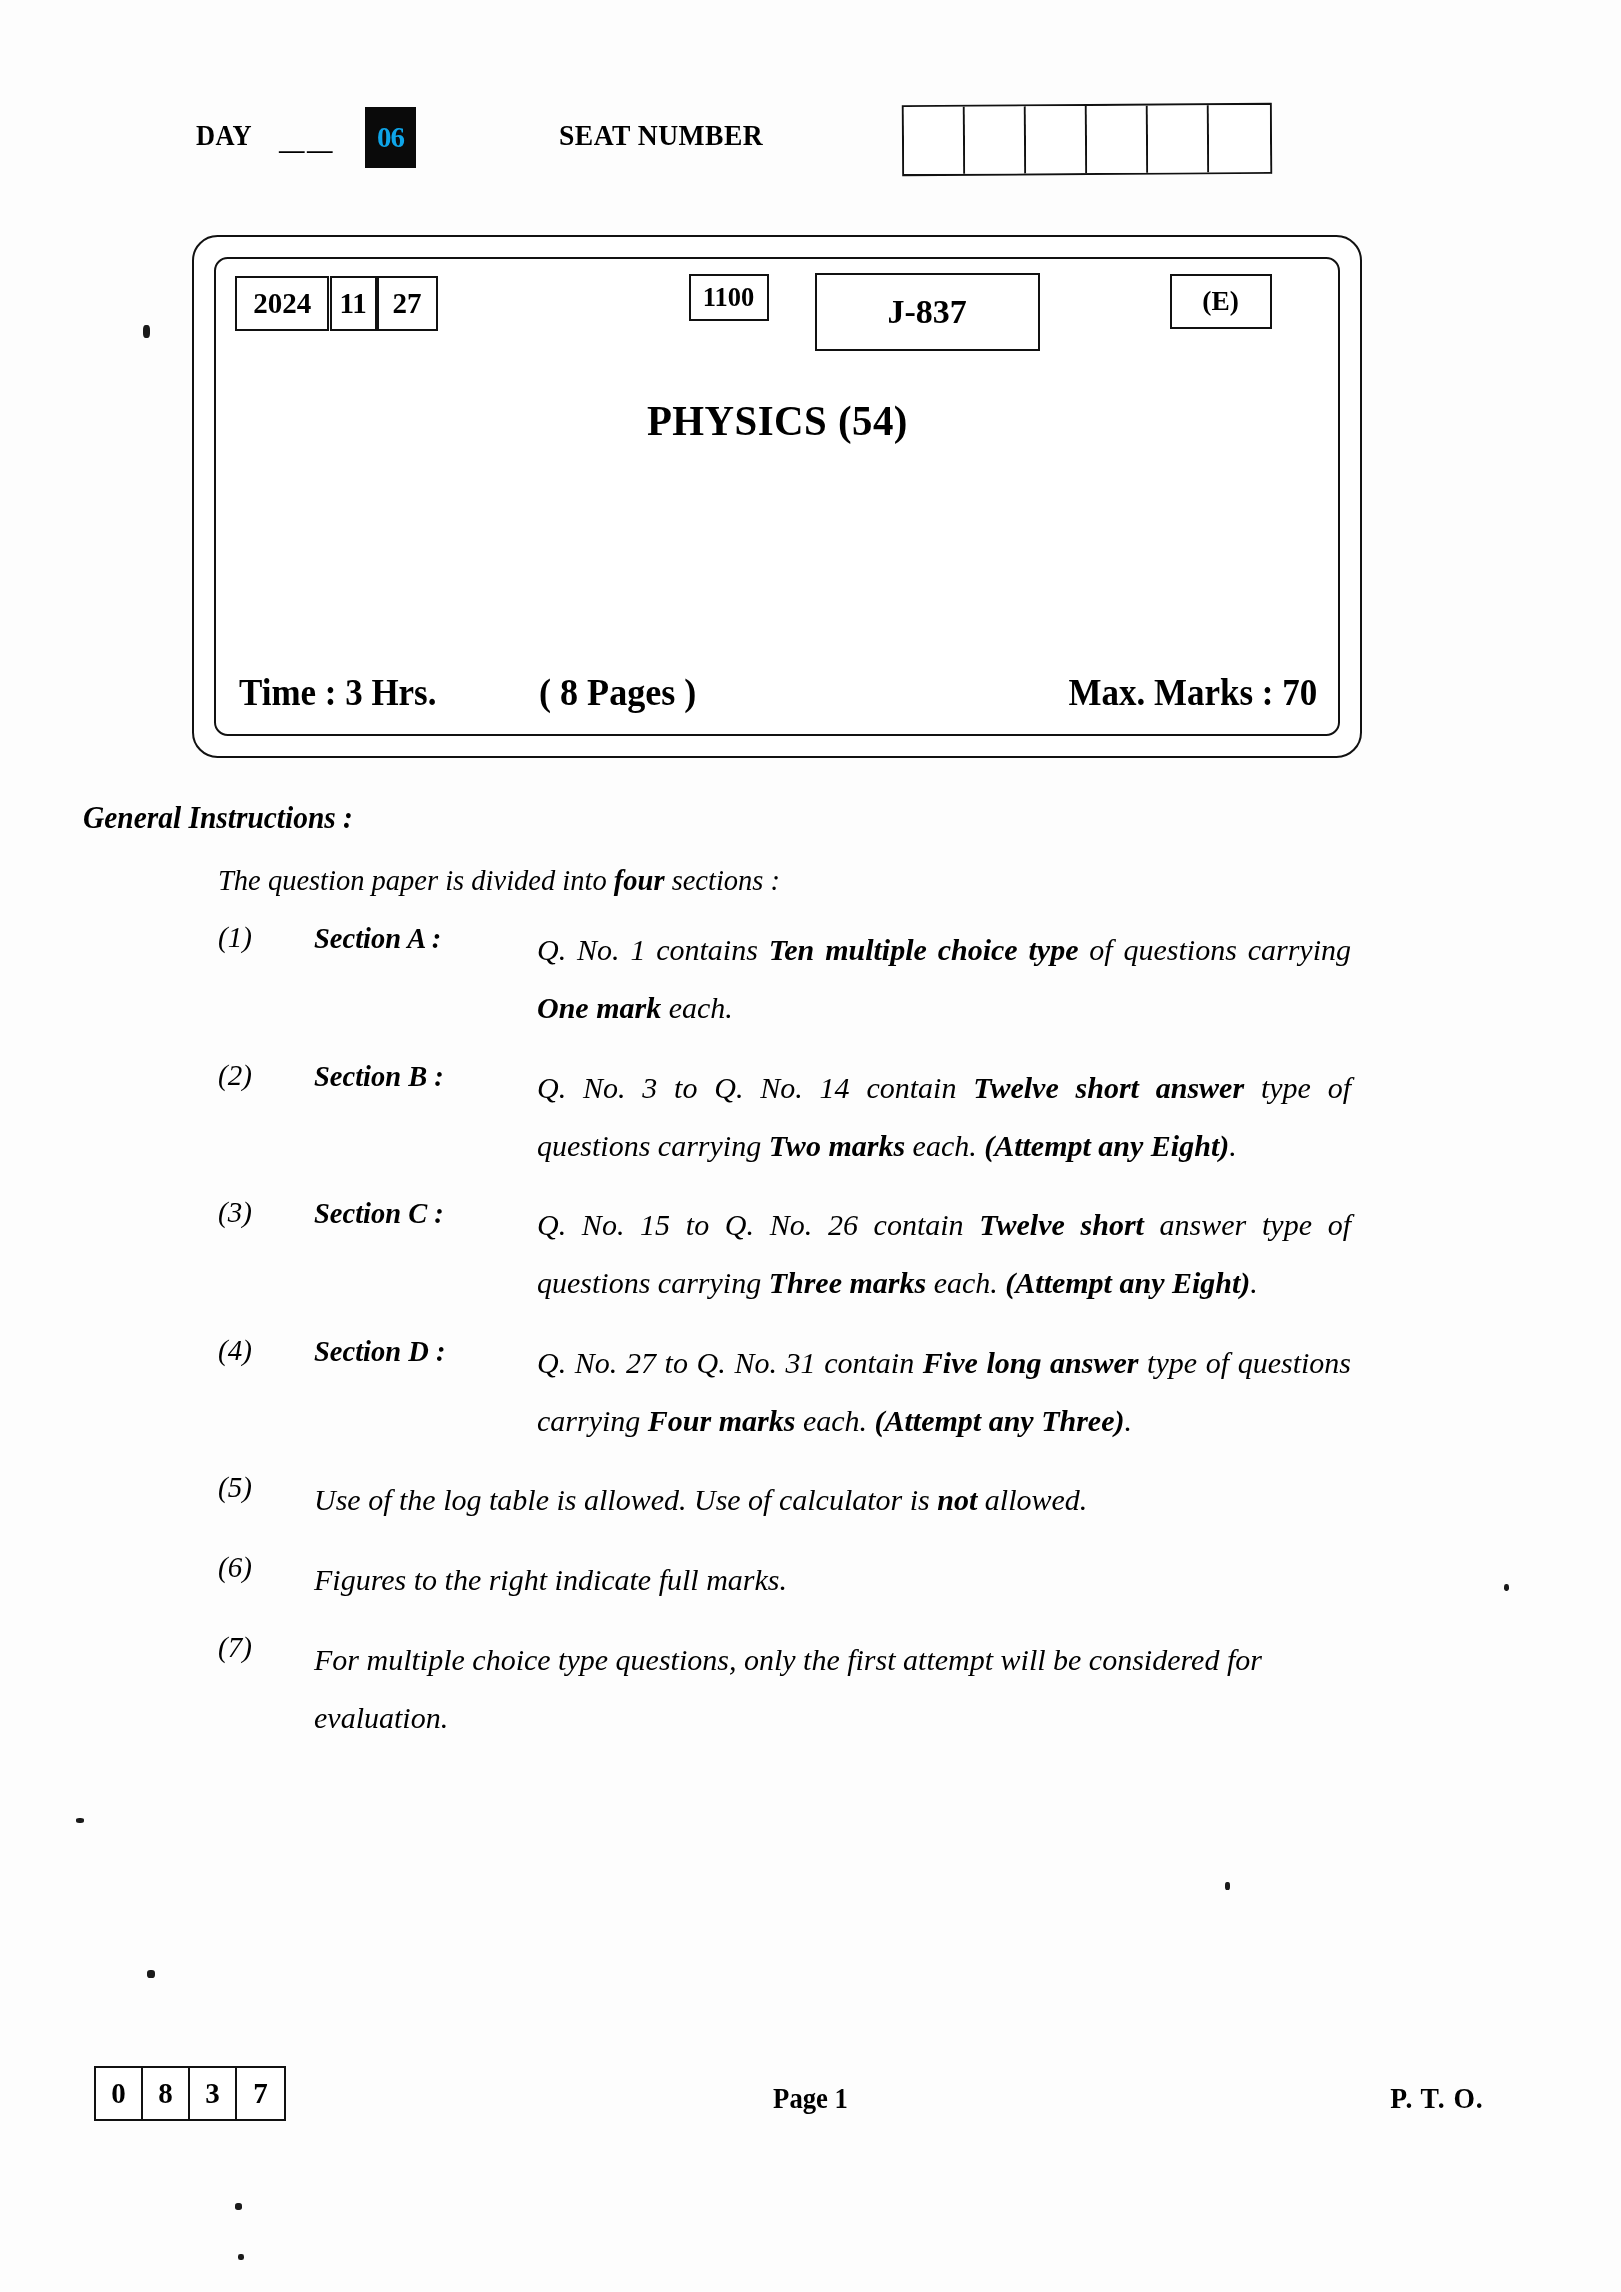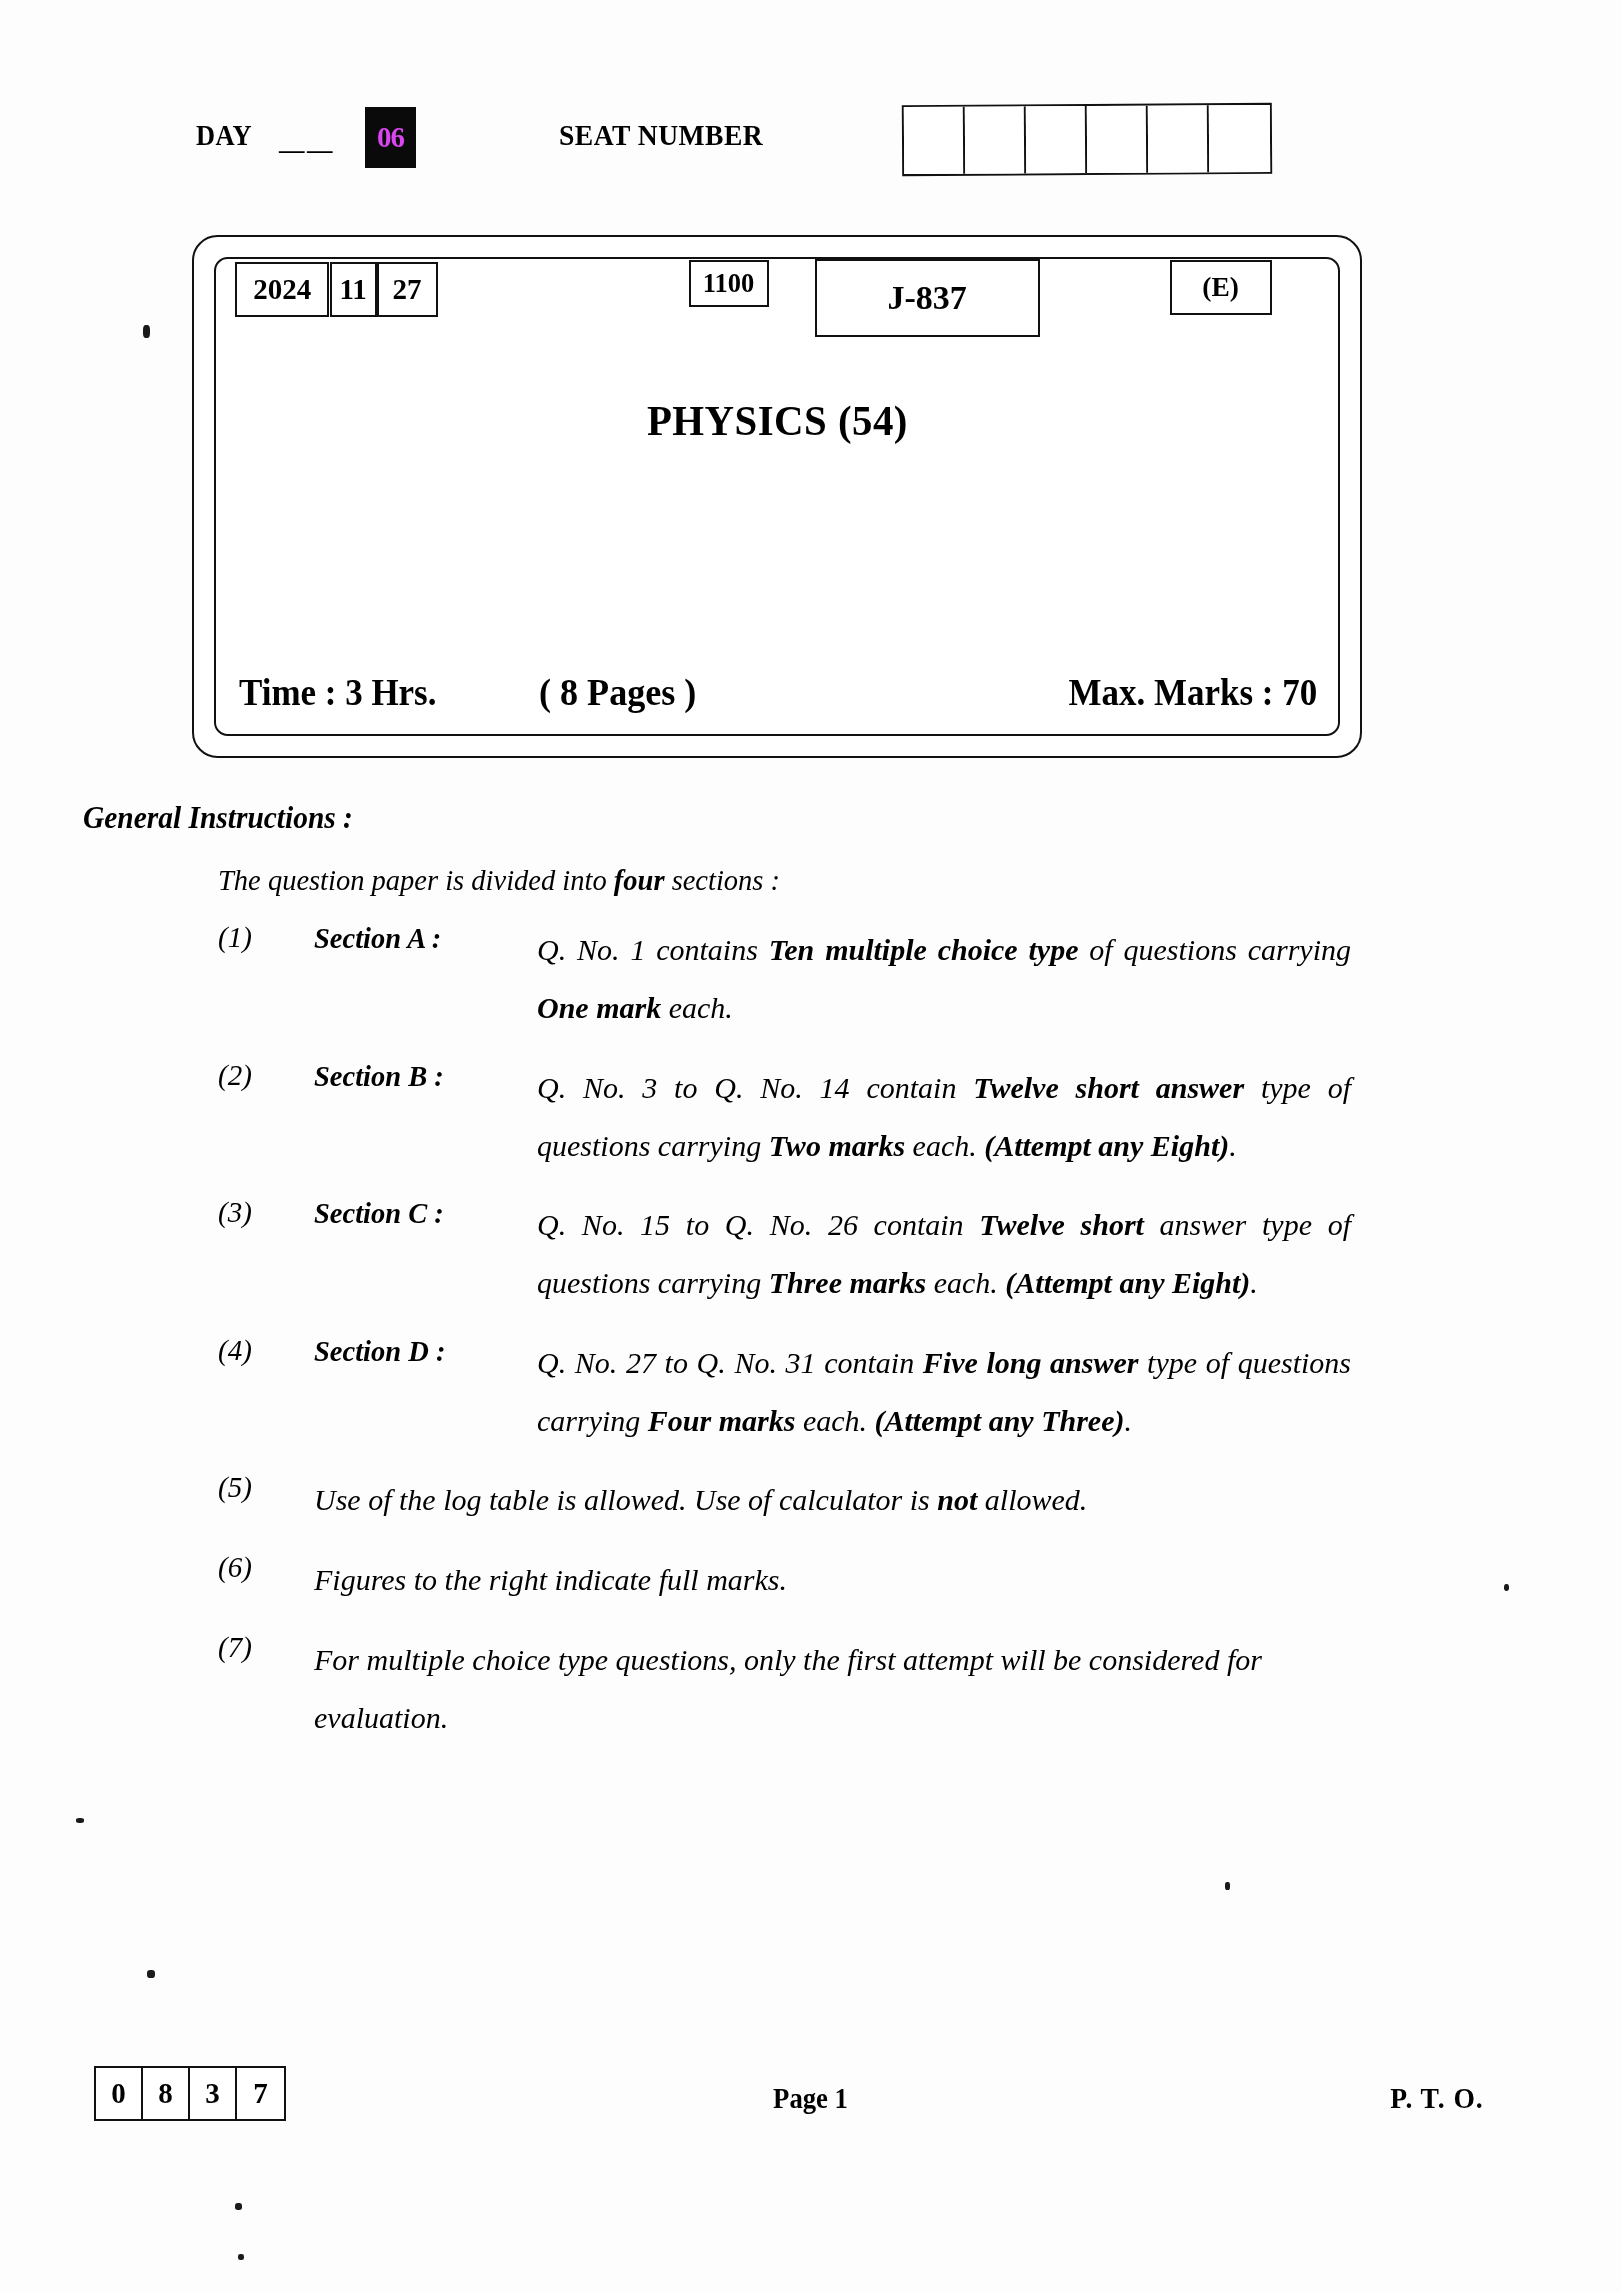--- a/index.html
+++ b/index.html
@@ -49,21 +49,21 @@
     font-weight: bold;
     letter-spacing: -2px;
   }
   .day-box {
     position: absolute;
     left: 365px;
     top: 4.9px;
     width: 51px;
     height: 61px;
     background: #0a0a0a;
-    color: #d946ef;
+    color: #0ea5e9;
     font-size: 29px;
     font-weight: bold;
     display: flex;
     align-items: center;
     justify-content: center;
     letter-spacing: -1px;
   }
   .seat-label {
     position: absolute;
     left: 559px;
@@ -124,20 +124,21 @@
   }
   .mbox {
     position: absolute;
     border: 2.9px solid #111;
     background: #fff;
     display: flex;
     align-items: center;
     justify-content: center;
     font-weight: bold;
     box-sizing: border-box;
+    margin-top: 14px;
   }
   .mbox-year { left: 21.6px;  top: 5.9px;  width: 94px;  height: 55px; font-size: 29px; }
   .mbox-month{ left: 116px; top: 5.9px;  width: 47px;  height: 55px; font-size: 29px; }
   .mbox-day  { left: 163px; top: 5.9px;  width: 61px;  height: 55px; font-size: 29px; }
   .mbox-time { left: 475px; top: 3.9px;  width: 80px;  height: 47px; font-size: 26.5px; }
   .mbox-code { left: 601px; top: 2px;  width: 225px; height: 78px; font-size: 34px; letter-spacing: 0px;}
   .mbox-lang { left: 956px; top: 3.9px;  width: 102px; height: 55px; font-size: 27.4px; }
 
   .subject-title {
     position: absolute;

